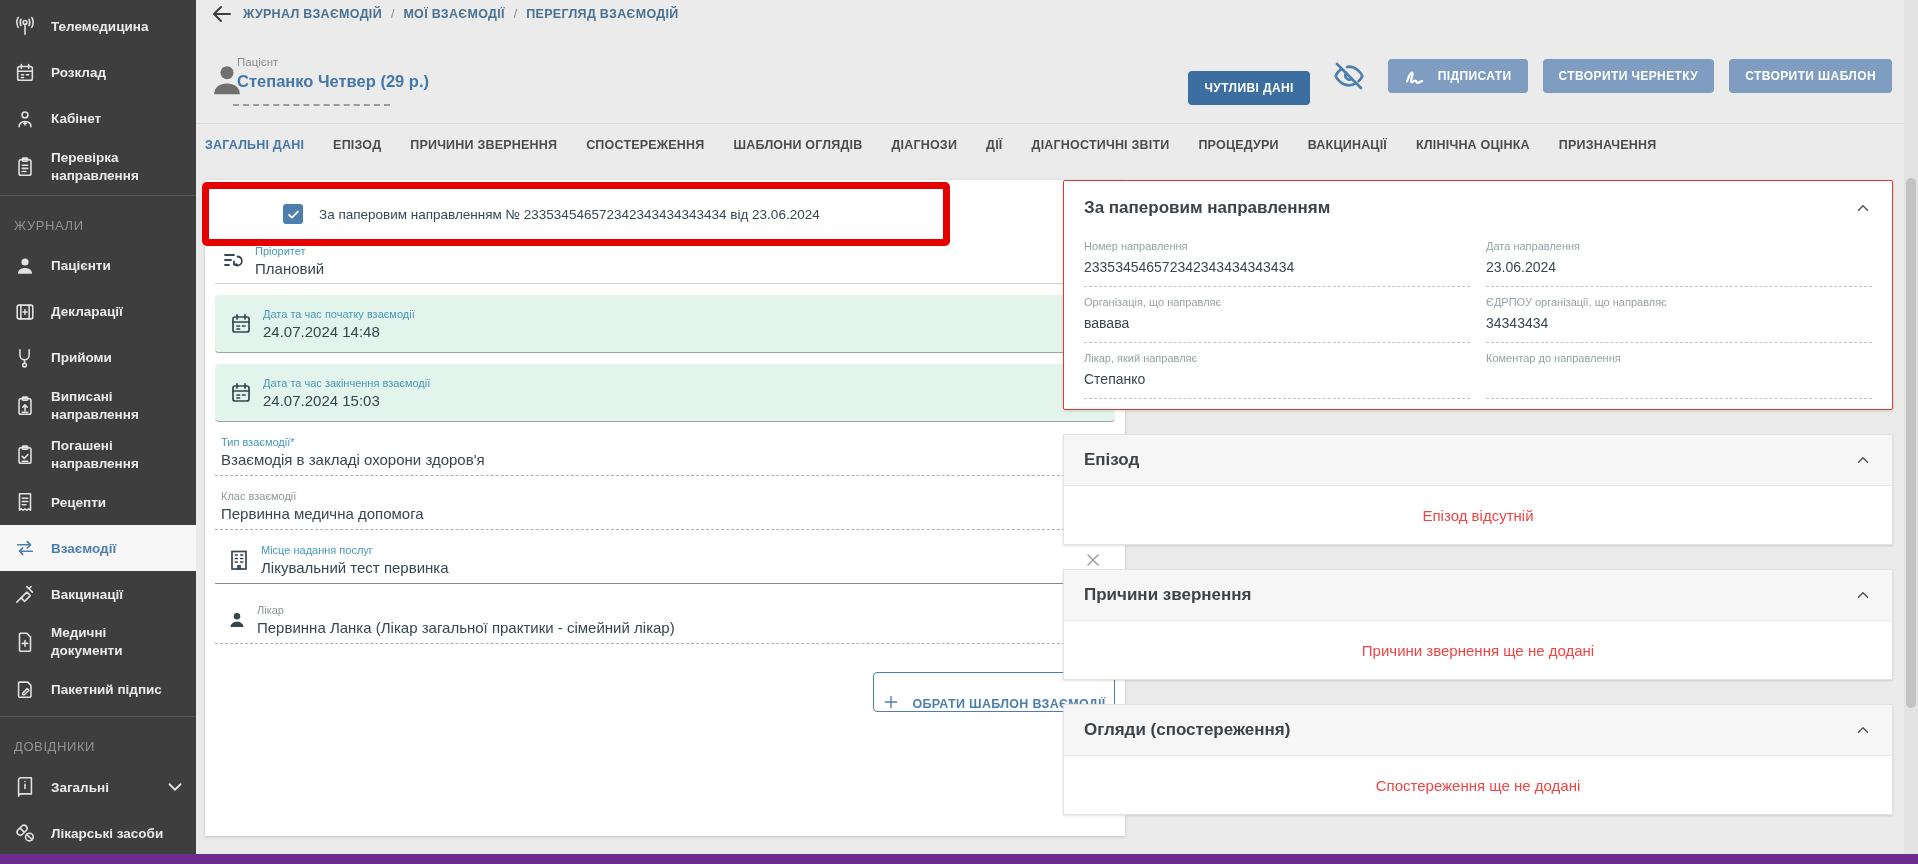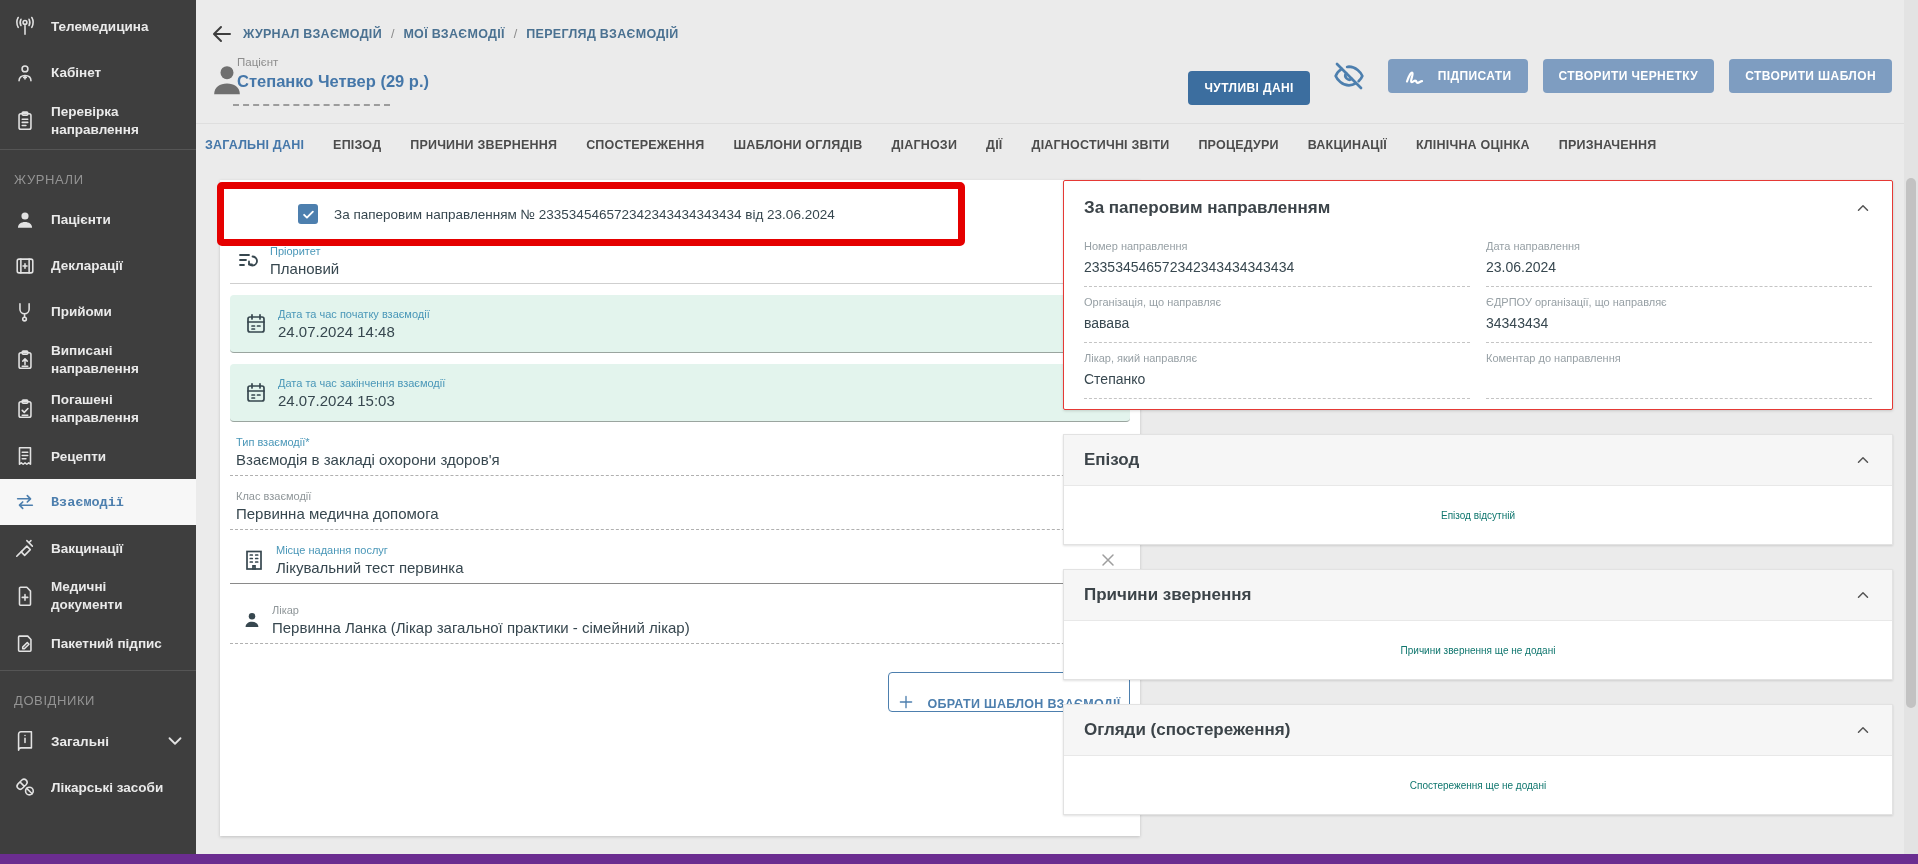--- a/index.html
+++ b/index.html
@@ -10,26 +10,26 @@
   .svgi { width:20px; height:20px; flex:none; }
 
   
   .sidebar { position:absolute; left:0; top:0; bottom:0; width:196px; background:#3e3e3e; color:#e8e8e8; overflow:hidden; z-index:4; }
   .sb-group { padding:4px 0; }
   .sb-group + .sb-group { border-top:1px solid #555; }
   .sb-heading { padding:18px 14px 10px 14px; font-size:13px; color:#939393; letter-spacing:.6px; }
   .sb-item { display:flex; align-items:center; gap:15px; min-height:46px; padding:7px 10px 7px 14px; cursor:pointer; color:#eaeaea; }
   .sb-item .svgi { width:22px; height:22px; color:#e2e2e2; }
   .sb-item .sb-label { font-size:13.5px; font-weight:700; line-height:1.3; width:124px; }
-  .sb-item.active { background:#f7f7f7; color:#4d7fae;font-family:Liberation Mono, monospace; }
+  .sb-item.active { background:#f7f7f7; color:#4d7fae; }
   .sb-item.active .svgi { color:#4d7fae; }
   .sb-chev { margin-left:-6px; color:#bdbdbd; width:14px; height:14px; }
 
   
-  .breadcrumb { position:absolute; left:210px; top:22px; display:flex; align-items:center; gap:9px; }
+  .breadcrumb { position:absolute; left:210px; top:2px; display:flex; align-items:center; gap:9px; }
   .bc-back { width:24px; height:24px; color:#3e3e3e; cursor:pointer; }
   .bc-link { font-size:12.5px; font-weight:700; color:#4a7191; letter-spacing:.3px; cursor:pointer; }
   .bc-sep { font-size:12.5px; color:#8a8a8a; }
   .header-divider { position:absolute; left:196px; right:0; top:123px; height:1px; background:#dedede; }
 
   .avatar-icon { position:absolute; left:207px; top:60px; width:40px; height:40px; color:#6f6f6f; }
   .patient-label { position:absolute; left:237px; top:56px; font-size:11.5px; color:#8d8d8d; }
   .patient-name { position:absolute; left:237px; top:72px; font-size:16.5px; font-weight:700; color:#4577a9; cursor:pointer; }
   .patient-underline { position:absolute; left:233px; top:104px; width:157px; border-bottom:2px dashed #9c9c9c; }
 
@@ -41,21 +41,21 @@
   .btn-light { background:#7e9dc1; }
   .eyeoff { width:32px; height:32px; color:#4d7fae; cursor:pointer; margin:0 8px; }
   .sign-ic { width:24px; height:24px; color:#fff; }
 
   
   .tabs { position:absolute; left:205px; top:138px; display:flex; align-items:center; gap:29px; }
   .tab { font-size:12.5px; font-weight:700; color:#4c4c4c; letter-spacing:.2px; cursor:pointer; white-space:nowrap; }
   .tab.active { color:#4577a9; }
 
   
-  .left-card { position:absolute; left:220px; top:180px; width:920px; height:656px; background:#fff;
+  .left-card { position:absolute; left:205px; top:180px; width:920px; height:656px; background:#fff;
                box-shadow:0 1px 3px rgba(0,0,0,.18); }
   .annotation-box { position:absolute; left:-3px; top:2px; width:748px; height:64px; border:7px solid #e50000;
                     border-radius:5px; pointer-events:none; z-index:6; }
   .cb-row { display:flex; align-items:center; gap:16px; padding:24px 0 8px 78px; }
   .checkbox { width:20px; height:20px; background:#4d7fae; border-radius:3px; display:flex; align-items:center;
               justify-content:center; cursor:pointer; flex:none; }
   .checkbox .svgi { width:15px; height:15px; color:#fff; }
   .cb-label { font-size:13.5px; color:#37474f; }
 
   .form { padding:0 10px 0 10px; }
@@ -89,21 +89,21 @@
   .card-title { font-size:17px; font-weight:700; color:#3c4449; }
   .chev-up { width:18px; height:18px; color:#555; cursor:pointer; }
   .ref-grid { display:grid; grid-template-columns:1fr 1fr; column-gap:16px; padding:0 20px; }
   .ref-field { padding:9px 0 10px 0; border-bottom:1px dashed #c4c4c4; }
   .ref-label { font-size:11px; color:#97a0a5; }
   .ref-value { font-size:14px; color:#37474f; margin-top:7px; min-height:17px; }
 
   .sec-card { margin-top:24px; background:#fff; border:1px solid #e2e2e2; box-shadow:0 1px 2px rgba(0,0,0,.12); }
   .sec-header { display:flex; align-items:center; justify-content:space-between; padding:15px 20px; background:#f6f6f6;
                 border-bottom:1px solid #e8e8e8; cursor:pointer; }
-  .sec-body { height:58px; display:flex; align-items:center; justify-content:center; font-size:10px; color:#0f766e; background:#fff; }
+  .sec-body { height:58px; display:flex; align-items:center; justify-content:center; font-size:15px; color:#ef4444; background:#fff; }
 
   
   .scrollbar { position:absolute; right:0; top:0; width:14px; height:864px; background:#e3e3e3; z-index:7; }
   .scroll-thumb { position:absolute; left:2px; top:178px; width:10px; height:530px; background:#c2c2c2; border-radius:5px; cursor:pointer; }
   .bottom-bar { position:absolute; left:0; right:0; bottom:0; height:10px; background:#6b2d90; z-index:9; }
 </style>
 </head>
 <body>
 
 <svg width="0" height="0" style="position:absolute">
@@ -261,20 +261,26 @@
 
 <div class="page">
 
   <nav class="sidebar">
     <div class="sb-group">
       <div class="sb-item">
         <svg class="svgi">
             <use href="#i-antenna"></use>
           </svg>
         <span class="sb-label">Телемедицина</span>
+      </div>
+      <div class="sb-item">
+        <svg class="svgi">
+            <use href="#i-calendar"></use>
+          </svg>
+        <span class="sb-label">Розклад</span>
       </div>
       <div class="sb-item">
         <svg class="svgi">
             <use href="#i-doctor"></use>
           </svg>
         <span class="sb-label">Кабінет</span>
       </div>
       <div class="sb-item">
         <svg class="svgi">
             <use href="#i-clipboard"></use>

